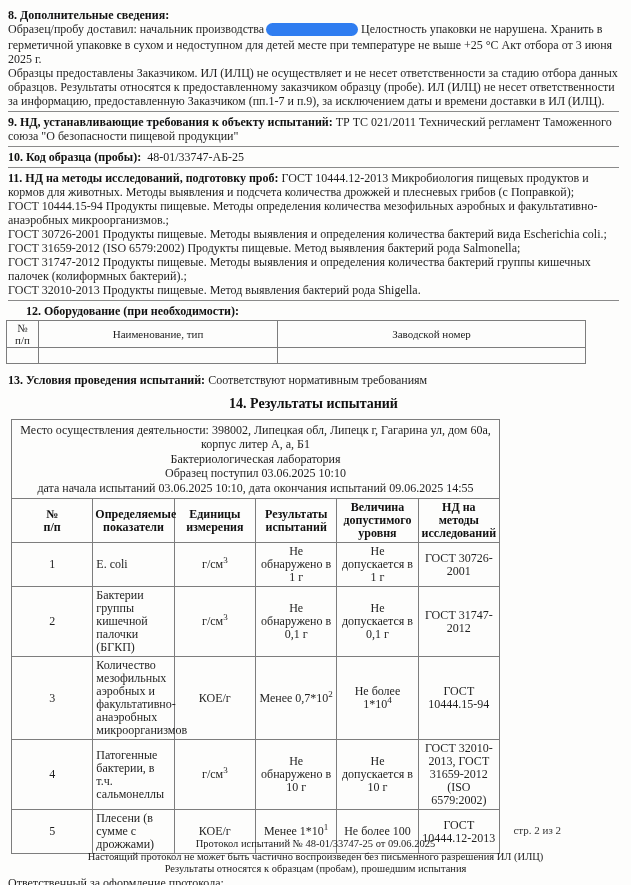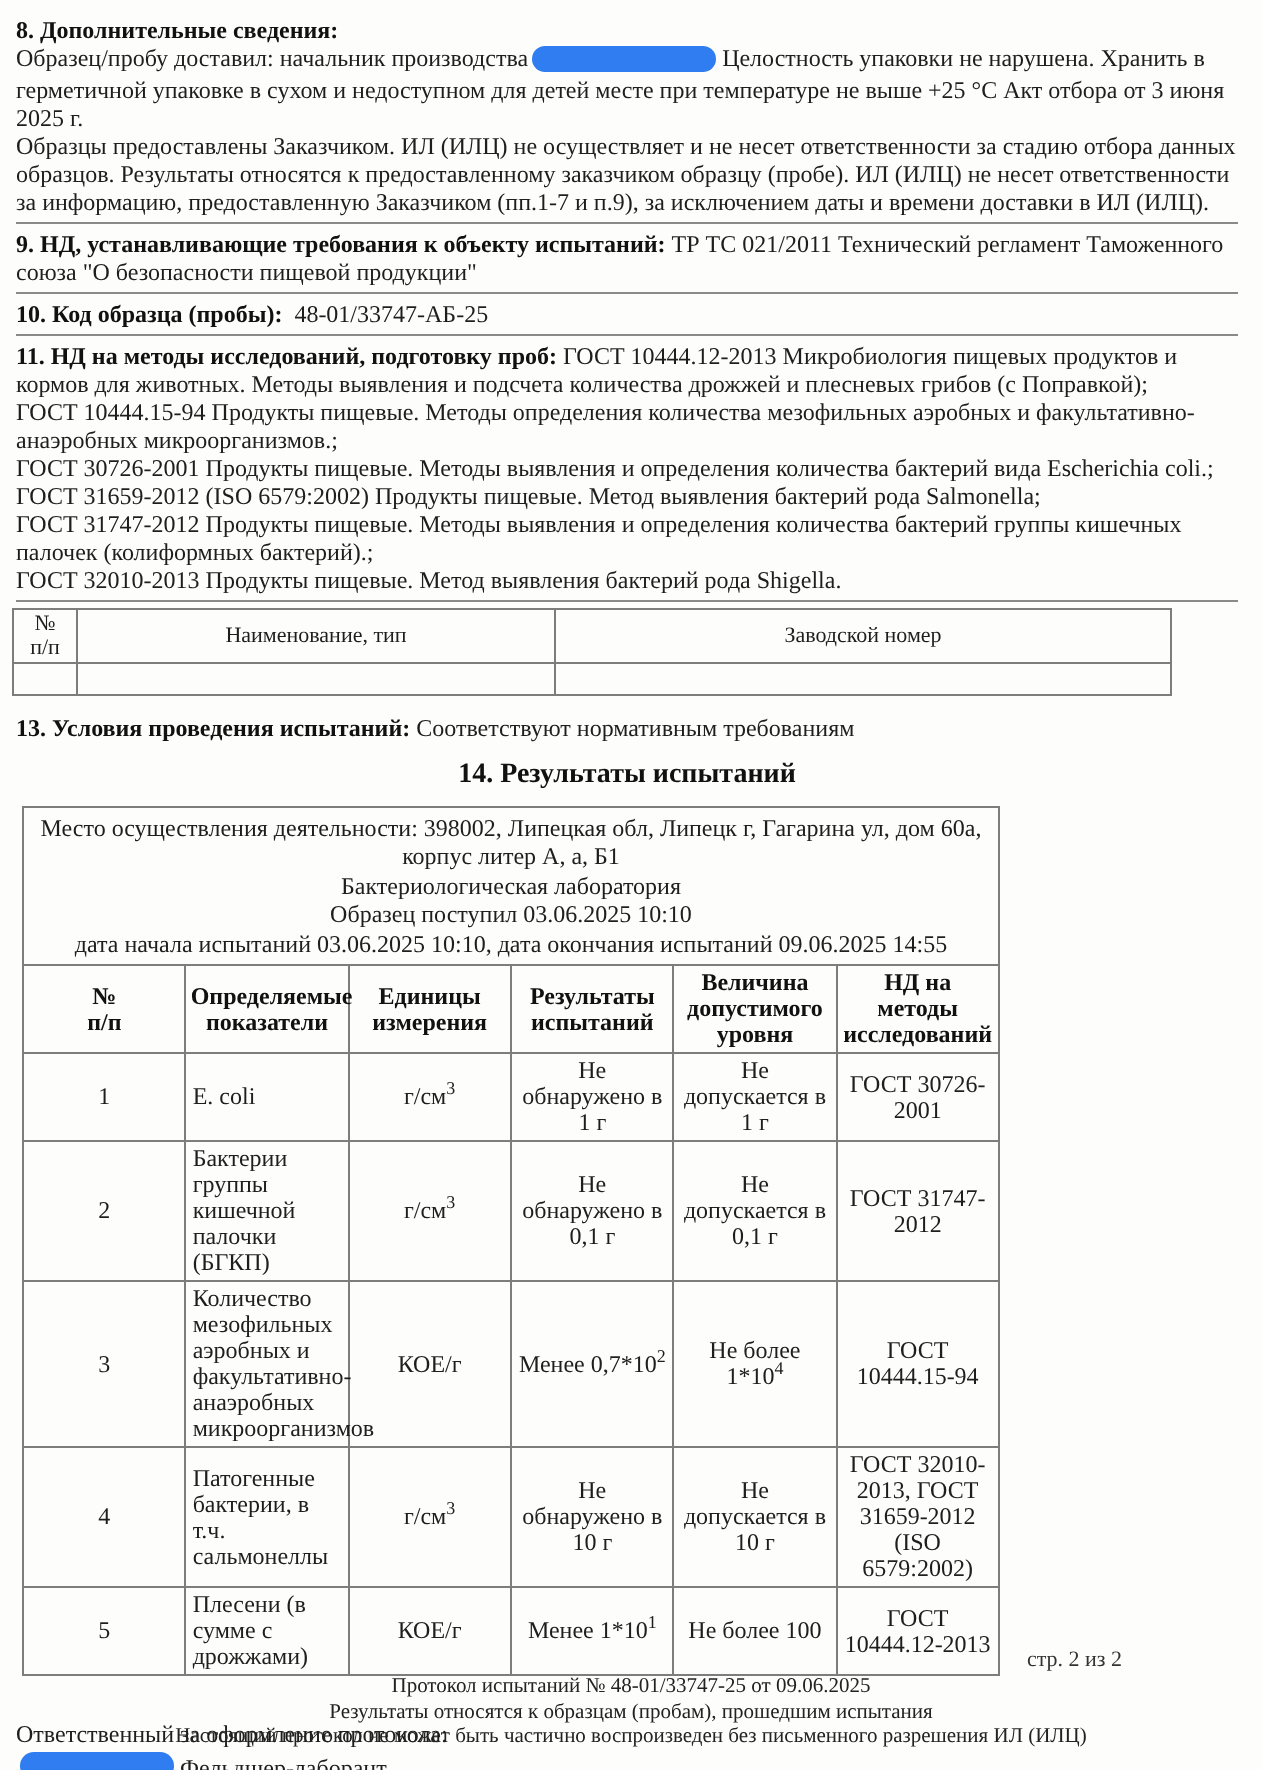--- a/index.html
+++ b/index.html
@@ -76,20 +76,21 @@
 
   <p><b>11. НД на методы исследований, подготовку проб:</b> <span class="preline">ГОСТ 10444.12-2013 Микробиология пищевых продуктов и кормов для животных. Методы выявления и подсчета количества дрожжей и плесневых грибов (с Поправкой);
 ГОСТ 10444.15-94 Продукты пищевые. Методы определения количества мезофильных аэробных и факультативно-анаэробных микроорганизмов.;
 ГОСТ 30726-2001 Продукты пищевые. Методы выявления и определения количества бактерий вида Escherichia coli.;
 ГОСТ 31659-2012 (ISO 6579:2002) Продукты пищевые. Метод выявления бактерий рода Salmonella;
 ГОСТ 31747-2012 Продукты пищевые. Методы выявления и определения количества бактерий группы кишечных палочек (колиформных бактерий).;
 ГОСТ 32010-2013 Продукты пищевые. Метод выявления бактерий рода Shigella.</span></p>
 
   <hr class="sep">
 
+  <p class="indent"><b>12. Оборудование (при необходимости):</b></p>
   <table class="eq-table">
     <tbody>
         <tr>
       <th style="width:27px;" class="preline">№
 п/п</th>
       <th style="width:234px;">Наименование, тип</th>
       <th>Заводской номер</th>
     </tr>
     <tr class="empty-row">
       <td></td>
@@ -178,16 +179,16 @@
     </div>
     <div class="end-line">Конец протокола испытаний № 48-01/33747-25 от 09.06.2025</div>
   </div>
 
 </div>
 
 <div class="bottom-abs">
   <div class="page-num">стр. 2 из 2</div>
   <div class="bottom-lines">
     <div>Протокол испытаний № 48-01/33747-25 от 09.06.2025</div>
+    <div>Настоящий протокол не может быть частично воспроизведен без письменного разрешения ИЛ (ИЛЦ)</div>
     <div>Результаты относятся к образцам (пробам), прошедшим испытания</div>
-    <div>Настоящий протокол не может быть частично воспроизведен без письменного разрешения ИЛ (ИЛЦ)</div>
   </div>
 </div>
 
 </body></html>

